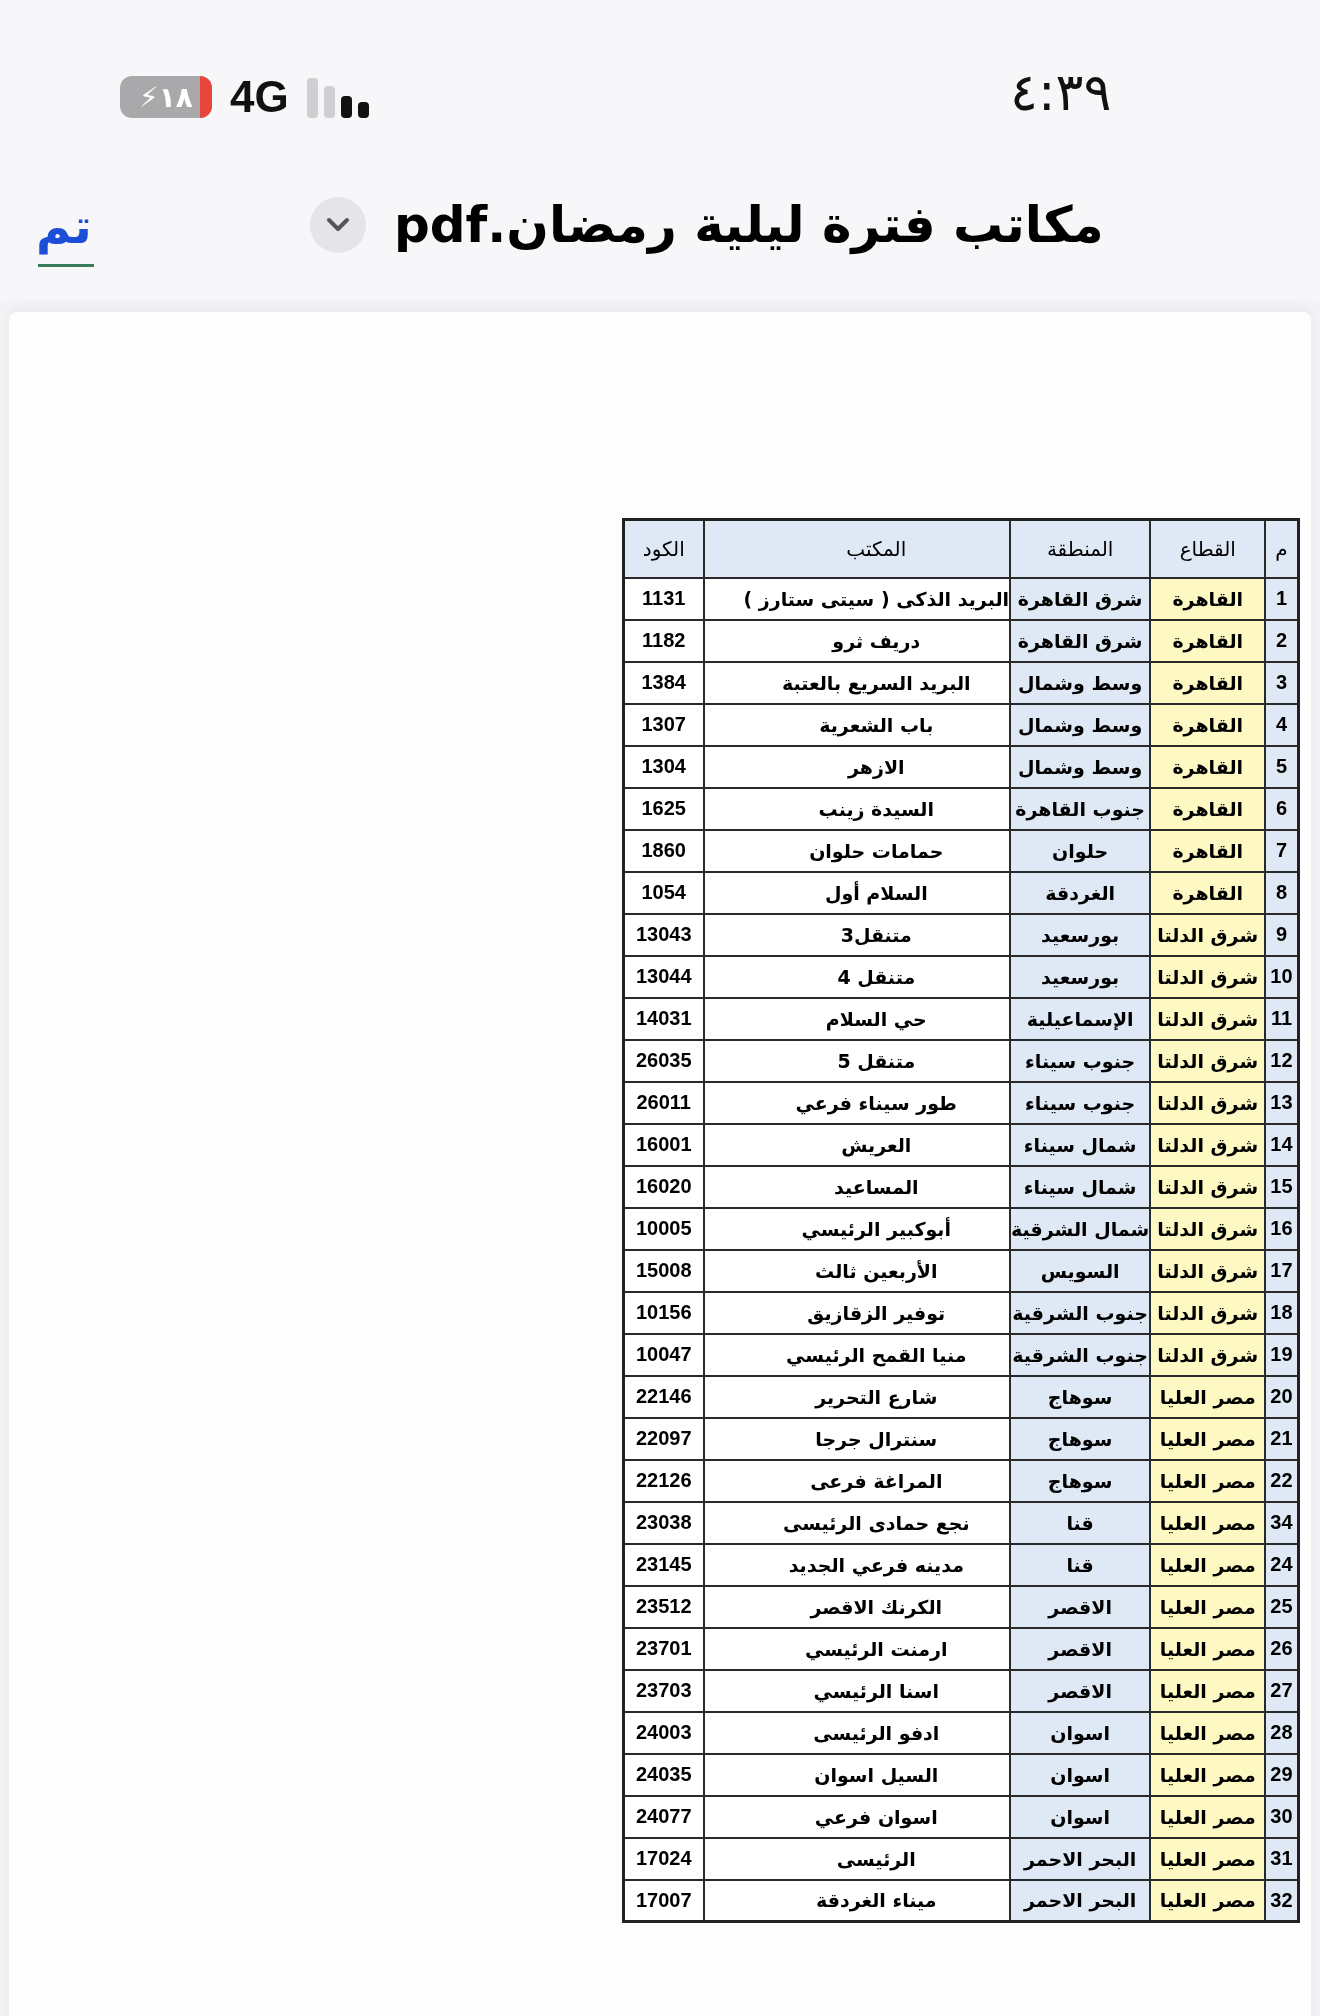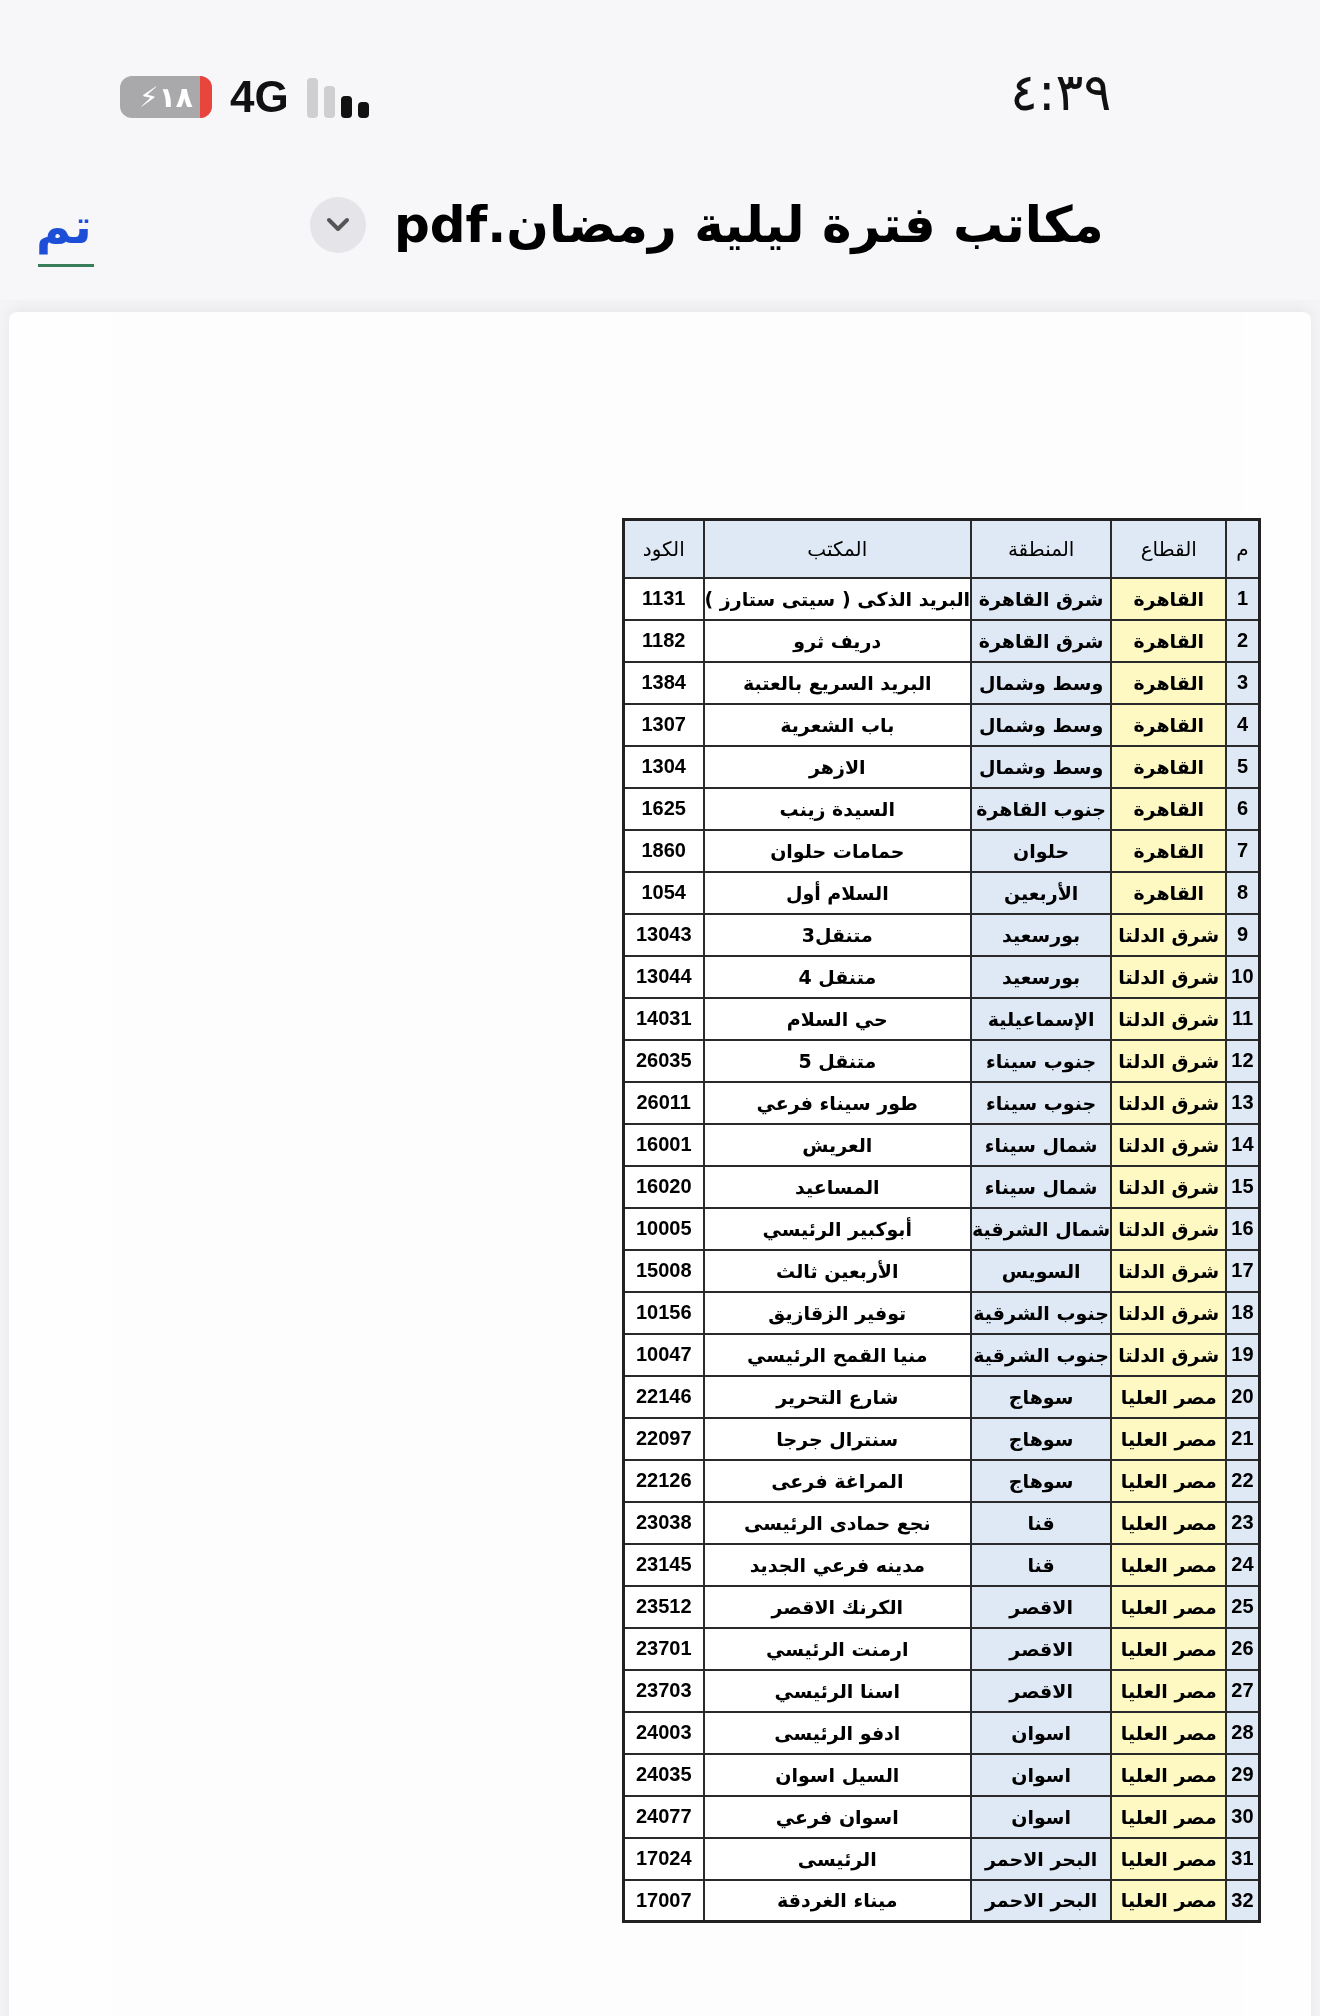--- a/index.html
+++ b/index.html
@@ -30,21 +30,21 @@
   .page-inner { position: absolute; left: 102px; top: 0; width: 1132px; height: 100%; background: #fefdfe; }
 
   
   table.tbl { position: absolute; left: 622px; top: 518px; border-collapse: collapse; direction: rtl; font-family: "DejaVu Sans", sans-serif; border: 3px solid #222; }
   .tbl th, .tbl td { border: 2px solid #2a2a2a; text-align: center; vertical-align: middle; font-weight: bold; font-size: 19px; white-space: nowrap; overflow: hidden; }
   .tbl th { height: 58px; background: #dfe9f5; font-size: 20px; font-weight: normal; }
   .tbl td { height: 42px; }
   .c-num { width: 33px; background: #dfe9f5; font-family: "Liberation Sans", sans-serif; font-size: 20px !important; }
   .c-sector { width: 115px; background: #fef9c3; }
   .c-region { width: 133px; background: #dfe9f5; }
-  .c-office { width: 216px; background: #ffffff; }
+  .c-office { width: 216px; background: #ffffff; padding-left: 39px; }
   .c-code { width: 80px; background: #ffffff; font-family: "Liberation Sans", sans-serif; font-size: 20px !important; }
   .tbl th.c-code, .tbl th.c-office { background: #dfe9f5; font-family: "DejaVu Sans", sans-serif; }
 </style>
 </head>
 <body>
 
 <div class="topbar"></div>
 
 <div class="status-left">
   <div class="battery">
@@ -134,21 +134,21 @@
       <tr>
         <td class="c-num">7</td>
         <td class="c-sector">القاهرة</td>
         <td class="c-region">حلوان</td>
         <td class="c-office">حمامات حلوان</td>
         <td class="c-code">1860</td>
       </tr>
       <tr>
         <td class="c-num">8</td>
         <td class="c-sector">القاهرة</td>
-        <td class="c-region">الأربعين</td>
+        <td class="c-region">الغردقة</td>
         <td class="c-office">السلام أول</td>
         <td class="c-code">1054</td>
       </tr>
       <tr>
         <td class="c-num">9</td>
         <td class="c-sector">شرق الدلتا</td>
         <td class="c-region">بورسعيد</td>
         <td class="c-office">متنقل3</td>
         <td class="c-code">13043</td>
       </tr>
@@ -237,21 +237,21 @@
         <td class="c-code">22097</td>
       </tr>
       <tr>
         <td class="c-num">22</td>
         <td class="c-sector">مصر العليا</td>
         <td class="c-region">سوهاج</td>
         <td class="c-office">المراغة فرعى</td>
         <td class="c-code">22126</td>
       </tr>
       <tr>
-        <td class="c-num">23</td>
+        <td class="c-num">34</td>
         <td class="c-sector">مصر العليا</td>
         <td class="c-region">قنا</td>
         <td class="c-office">نجع حمادى الرئيسى</td>
         <td class="c-code">23038</td>
       </tr>
       <tr>
         <td class="c-num">24</td>
         <td class="c-sector">مصر العليا</td>
         <td class="c-region">قنا</td>
         <td class="c-office">مدينه فرعي الجديد</td>

